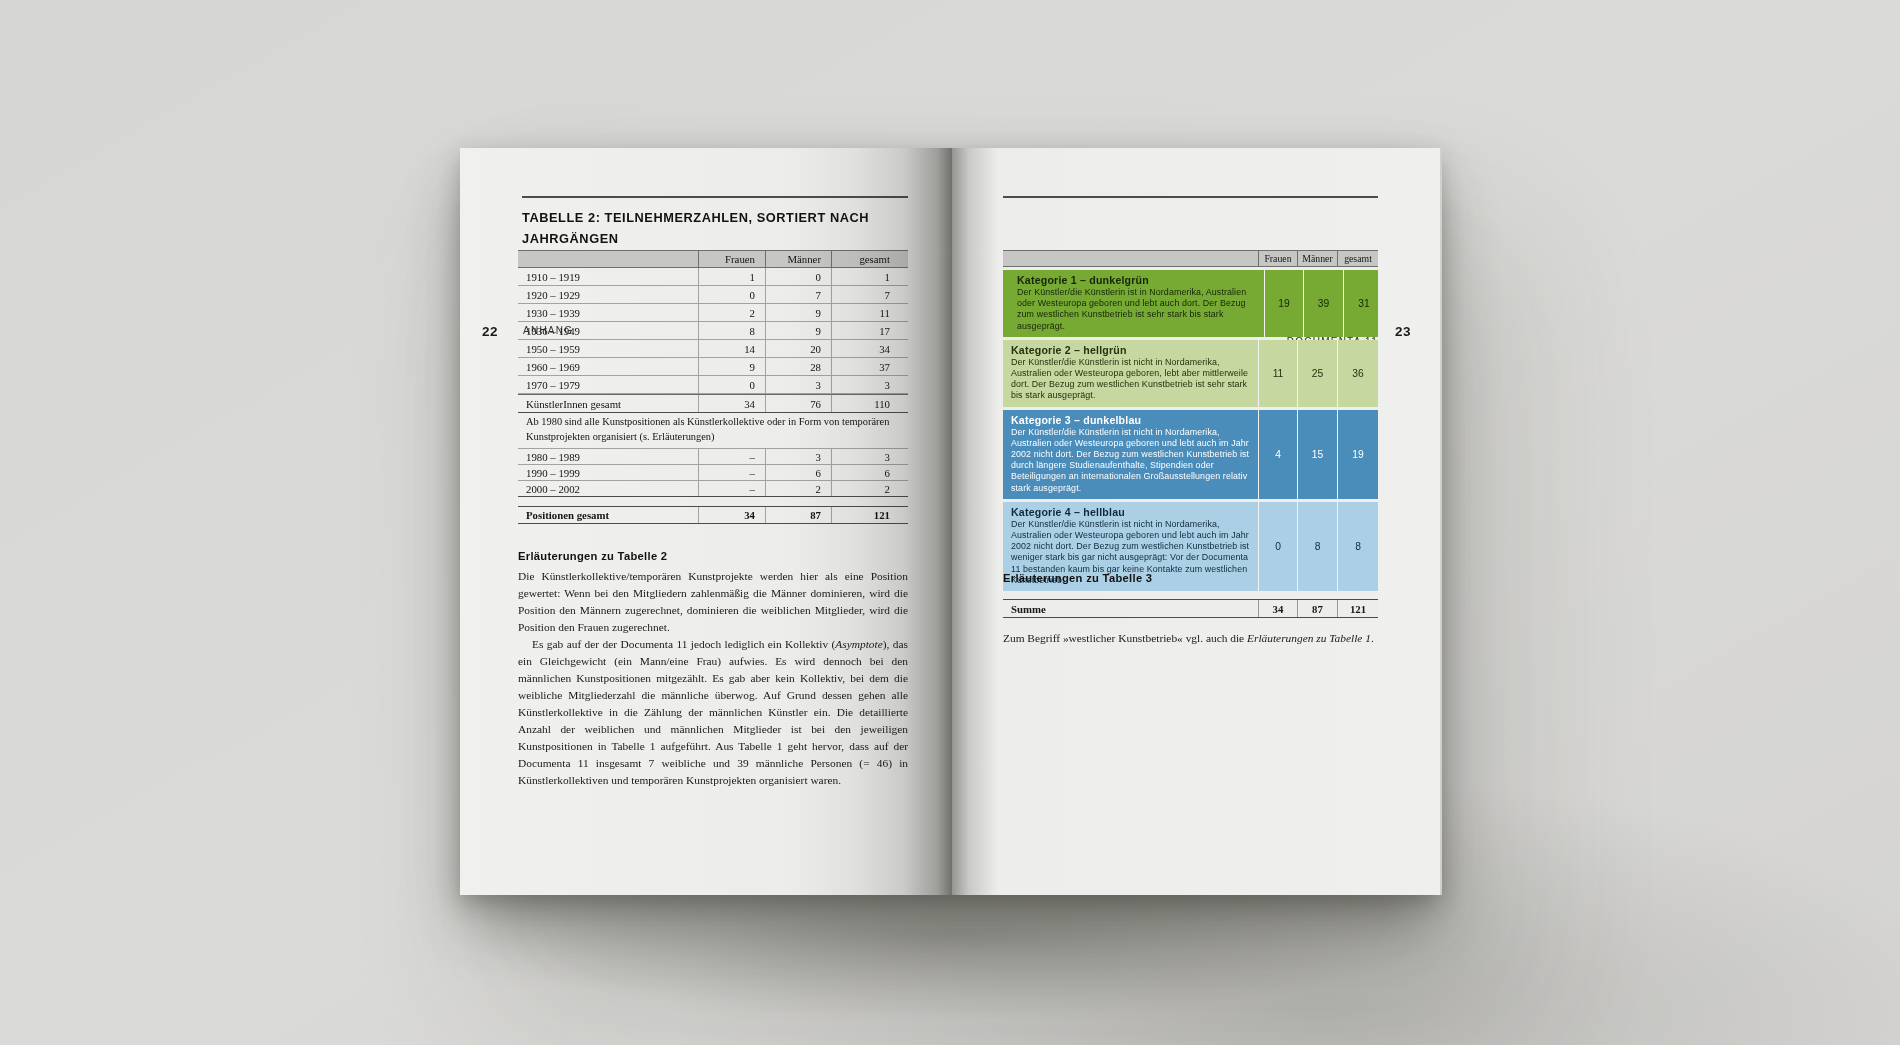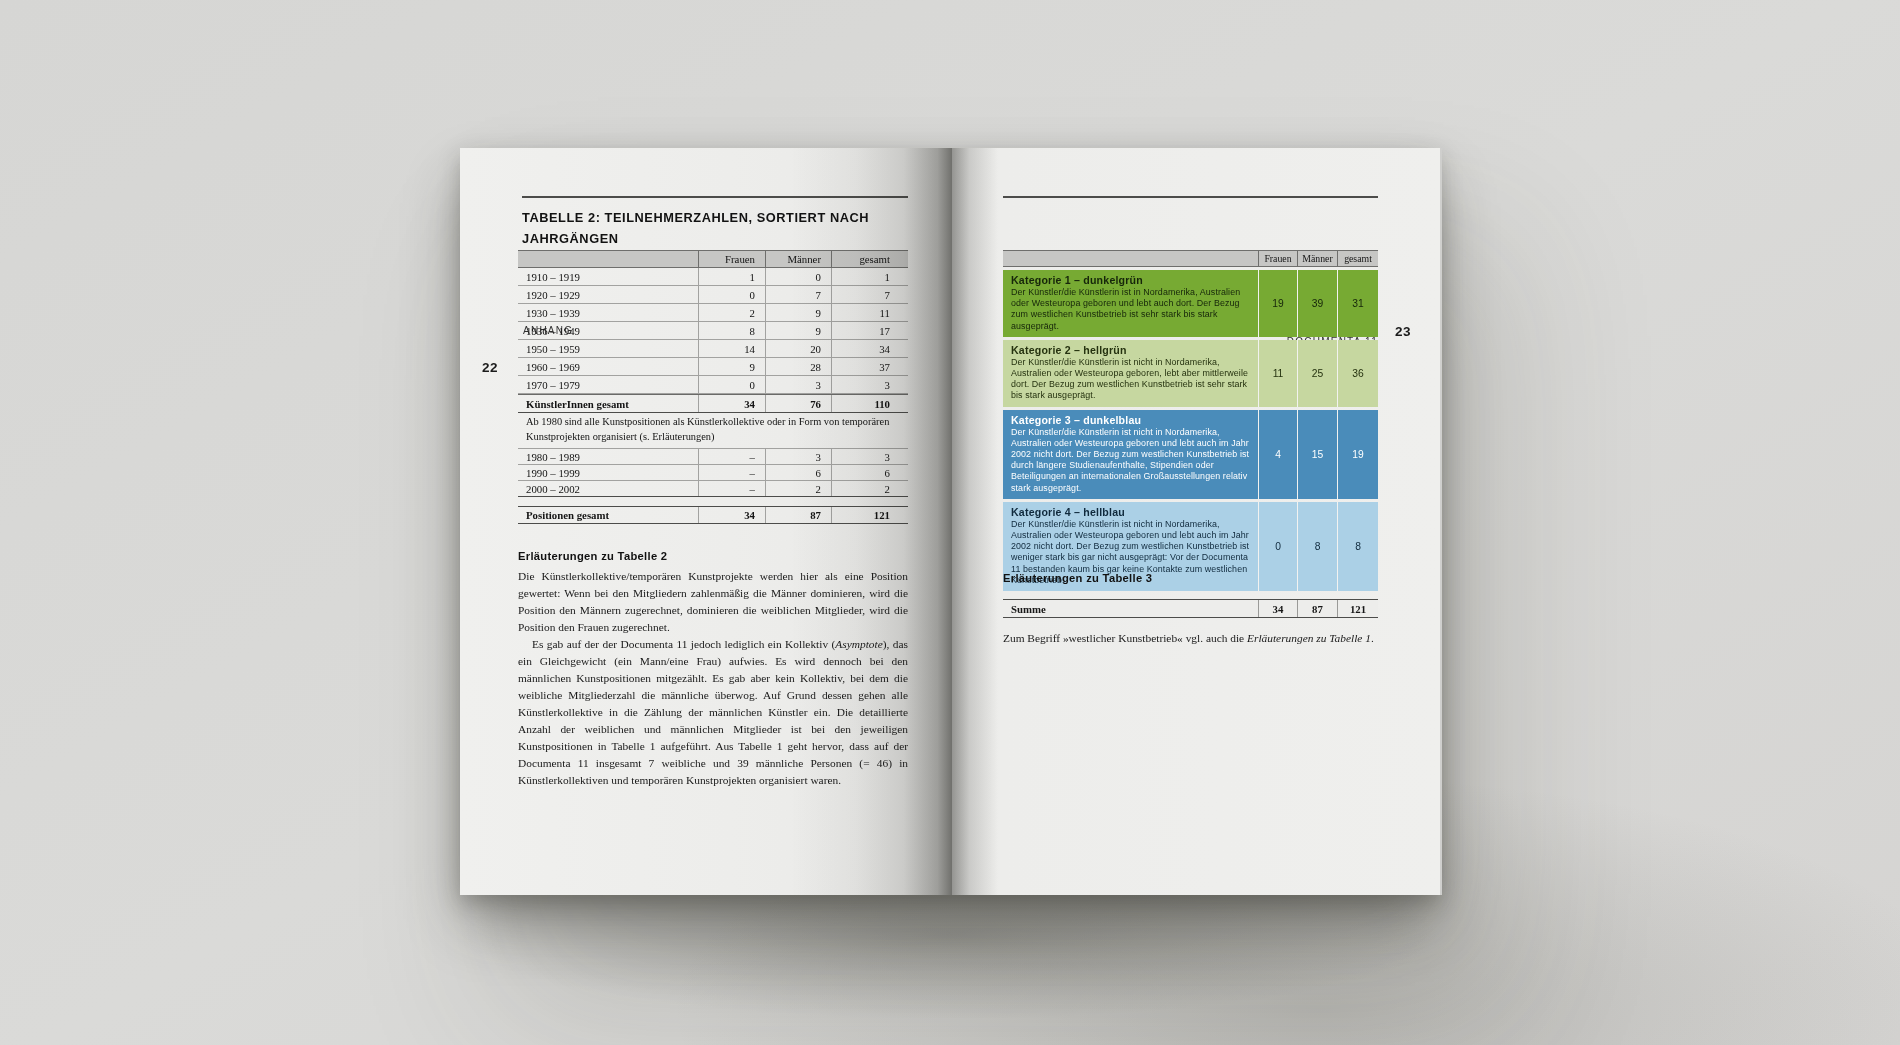--- a/index.html
+++ b/index.html
@@ -35,21 +35,21 @@
   .t2-header .t2c{border-left:1px solid #6e6e6c;}
   .t2-header .t2c:first-child{border-left:none;}
   .t2c{display:flex;align-items:center;min-width:0;}
   .t2c.lab{padding-left:8px;justify-content:flex-start;}
   .t2c.num{justify-content:flex-end;}
   .t2c.n0,.t2c.n1{padding-right:10px;}
   .t2c.n2{padding-right:18px;}
   .t2-row{height:17px;border-bottom:1px solid #a2a2a0;}
   .t2-row .t2c.num{border-left:1px solid #a2a2a0;}
   .t2-row.short{height:15px;}
-  .t2-row.subtotal{font-weight:bold;border-top:1px solid #6a6a68;border-bottom:1px solid #4c4c4a;}
+  .t2-row.subtotal{font-weight:normal;border-top:1px solid #6a6a68;border-bottom:1px solid #4c4c4a;}
   .t2-note{border-bottom:1px solid #a2a2a0;padding:2px 14px 4px 8px;font-size:10.4px;line-height:14.5px;}
   .t2-last{border-bottom:1px solid #4c4c4a;}
   .t2-pos{margin-top:9px;height:16px;font-weight:bold;border-top:1px solid #4c4c4a;border-bottom:1px solid #4c4c4a;}
 
   .notes-heading{position:absolute;font-size:11.2px;font-weight:bold;letter-spacing:.3px;color:#111;}
   .bodytext{position:absolute;font-family:"Liberation Serif", serif;font-size:11.4px;line-height:17px;text-align:justify;color:#191919;}
   .bodytext p{margin:0;}
   .bodytext p.indent{text-indent:14px;}
   .it{font-style:italic;}
 
@@ -71,21 +71,21 @@
   .t3-summe .t3c.lab{padding-left:8px;}
   .t3-summe .t3c.num{justify-content:center;border-left:1px solid #9a9a98;}
   .note-line{position:absolute;font-family:"Liberation Serif", serif;font-size:11.4px;color:#191919;margin-top:32px;}
 </style>
 </head>
 <body>
 
 <div class="book">
 
   <div class="page page-left">
-    <div class="pagenum" style="left:22px;margin-top:36px;">22</div>
+    <div class="pagenum" style="left:22px;">22</div>
     <div class="runhead" style="left:63px;">ANHANG</div>
     <div class="rule" style="left:62px;width:386px;"></div>
 
     <div class="title" style="left:62px;">
       <div>TABELLE 2: TEILNEHMERZAHLEN, SORTIERT NACH JAHRGÄNGEN</div>
       <div>UND GESCHLECHT</div>
     </div>
 
     <div class="t2">
       <div class="t2-grid t2-header">
@@ -189,21 +189,21 @@
 
 
     <div class="t3">
       <div class="t3-grid t3-header">
         <div class="t3c"></div>
         <div class="t3c">Frauen</div>
         <div class="t3c">Männer</div>
         <div class="t3c">gesamt</div>
       </div>
       <div>
-          <div class="t3-grid t3-block" style="background: rgb(119, 170, 51); color: rgb(22, 38, 10);">
+          <div class="t3-grid t3-block" style="background: rgb(119, 170, 51); color: rgb(22, 38, 10); padding-left: 6px;">
             <div class="t3-label">
               <div class="t3-cat-title">Kategorie 1 – dunkelgrün</div>
               <div class="t3-cat-desc">Der Künstler/die Künstlerin ist in Nordamerika, Australien oder Westeuropa geboren und lebt auch dort. Der Bezug zum westlichen Kunstbetrieb ist sehr stark bis stark ausgeprägt.</div>
             </div>
             <div class="t3-num">19</div>
             <div class="t3-num">39</div>
             <div class="t3-num">31</div>
           </div>
           <div class="t3-grid t3-block" style="background: rgb(198, 215, 160); color: rgb(37, 50, 15);">
             <div class="t3-label">

